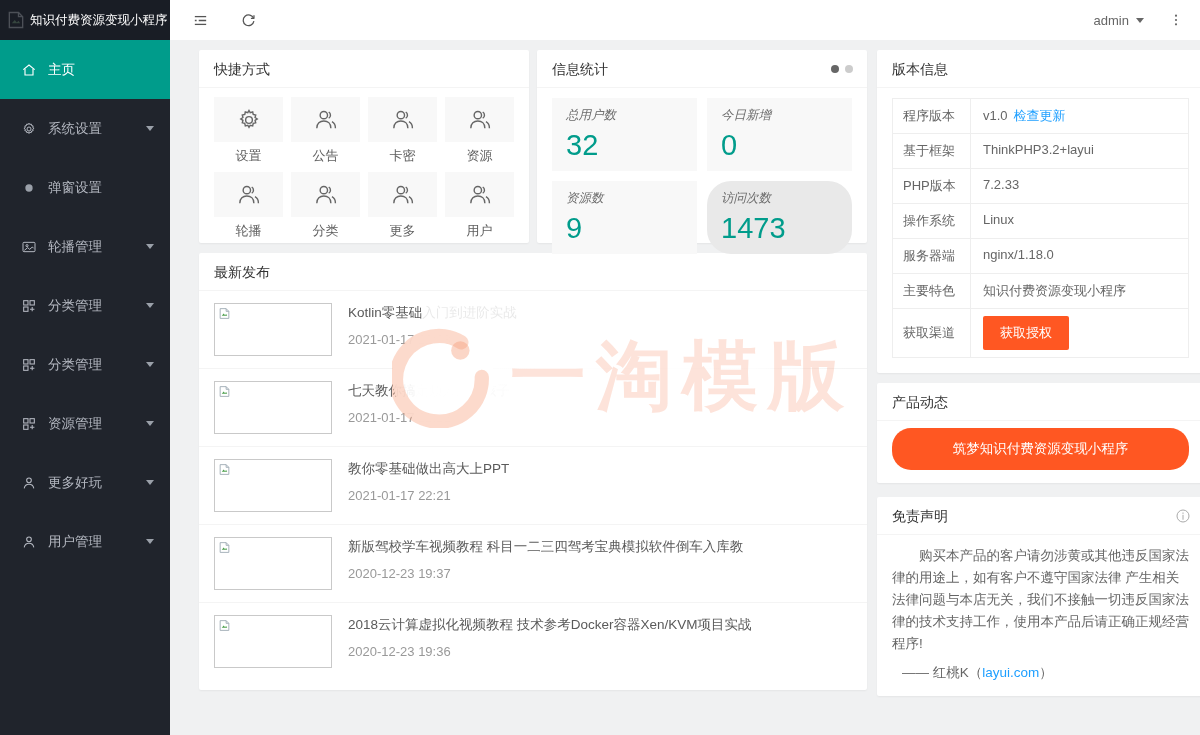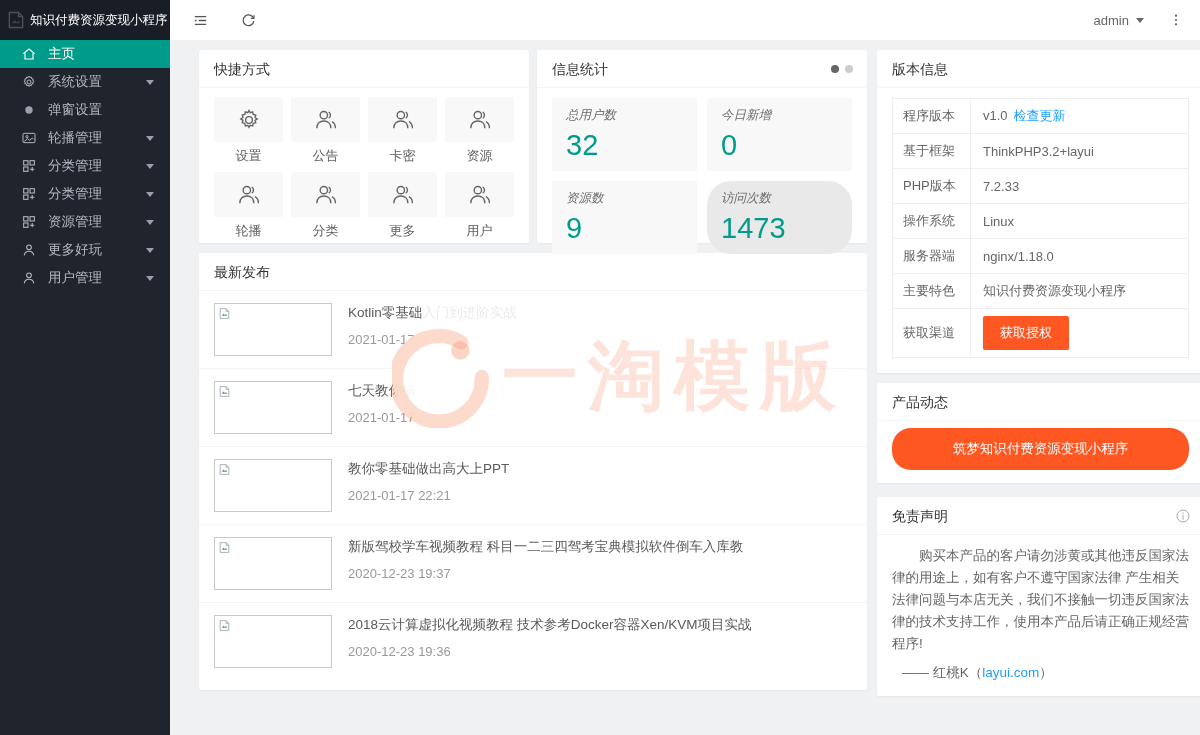--- a/index.html
+++ b/index.html
@@ -6,21 +6,21 @@
   html,body { width:1200px; height:735px; }
   body { font-family:"Liberation Sans","DejaVu Sans",sans-serif; background:#f0f1f2; overflow:hidden; }
   .app { position:relative; width:1200px; height:735px; overflow:hidden; }
 
   
   .sidebar { position:absolute; left:0; top:0; width:170px; height:735px; background:#20242c; z-index:3; }
   .logo { height:40px; background:#191d25; display:flex; align-items:center; padding:0 6px; color:#fff; }
   .logo .limg { width:20px; height:20px; opacity:.28; margin-right:4px; flex:none; }
   .logo .ltext { font-size:12.5px; white-space:nowrap; letter-spacing:0; }
   .menu { }
-  .mitem { height:28px; display:flex; align-items:center; padding:0 16px 0 20px; color:#b4b8c1; font-size:13.5px; cursor:pointer; }
+  .mitem { height:59px; display:flex; align-items:center; padding:0 16px 0 20px; color:#b4b8c1; font-size:13.5px; cursor:pointer; }
   .mitem .micon { width:17px; height:17px; margin-right:11px; display:flex; align-items:center; justify-content:center; flex:none; }
   .mitem .micon svg { width:16px; height:16px; }
   .mitem.active { background:#009c8b; color:#fff; }
   .caret { margin-left:auto; width:0; height:0; border-left:4.5px solid transparent; border-right:4.5px solid transparent; border-top:5px solid #9aa0a9; }
 
   
   .topbar { position:absolute; left:170px; top:0; right:0; height:40px; background:#fff; display:flex; align-items:center; z-index:2; }
   .tb-icon { width:40px; height:40px; display:flex; align-items:center; justify-content:center; cursor:pointer; color:#555; }
   .tb-icon svg { width:17px; height:17px; }
   .tb-left { display:flex; margin-left:10px; gap:8px; }
@@ -67,21 +67,21 @@
   .thumb svg { position:absolute; left:3px; top:3px; width:13px; height:13px; }
   .linfo { margin-left:16px; padding-top:1px; }
   .ltitle { font-size:13.5px; color:#5a5a5a; line-height:17px; }
   .ldate { font-size:13px; color:#999; margin-top:11px; }
   .fade { opacity:.13; }
 
   
   .card-version { height:auto; }
   .v-body { padding:10px 15px 15px; }
   .vtable { border:1px solid #eee; }
-  .vrow { display:flex; border-top:1px solid #eee; align-items:center; }
+  .vrow { display:flex; border-top:1px solid #eee; }
   .vrow:first-child { border-top:none; }
   .vlabel { width:78px; flex:none; padding:8px 10px; font-size:13px; color:#666; border-right:1px solid #eee; align-self:stretch; display:flex; align-items:center; }
   .vval { padding:8px 12px; font-size:13px; color:#666; }
   .vrow-btn .vval { padding:7px 12px; }
   a.link { color:#1e9fff; text-decoration:none; cursor:pointer; margin-left:6px; }
   .btn-orange { display:inline-block; background:#ff5722; color:#fff; border:none; border-radius:2px; font-size:13px; height:34px; line-height:34px; padding:0 17px; cursor:pointer; font-family:inherit; }
 
   
   .card-product { margin-top:10px; }
   .p-body { padding:7px 15px 13px; }
@@ -92,21 +92,21 @@
   .info-icon { position:absolute; right:13px; top:11px; width:16px; height:16px; }
   .d-body { padding:10px 15px 14px; }
   .d-text { font-size:13.5px; color:#666; line-height:22px; text-indent:2em; }
   .d-sig { margin-top:9px; font-size:13.5px; color:#666; padding-left:10px; }
   .d-sig a.link { margin-left:0; }
 
   
   .watermark { position:absolute; left:392px; top:316px; width:462px; height:122px; z-index:5; pointer-events:none;
     display:flex; align-items:center;
     background:radial-gradient(closest-side, rgba(255,255,255,.96) 0%, rgba(255,255,255,.88) 55%, rgba(255,255,255,0) 100%); }
-  .wm-text { font-size:76px; font-weight:bold; letter-spacing:10px; white-space:nowrap; color:rgba(244,128,88,.22); margin-left:8px; }
+  .wm-text { font-size:76px; font-weight:bold; letter-spacing:10px; white-space:nowrap; color:rgba(244,128,88,.22); margin-left:16px; }
 </style>
 </head>
 <body>
 
 <div class="app">
 
   <aside class="sidebar">
     <div class="logo">
       <svg class="limg" viewBox="0 0 24 24">
           <path d="M4 3h11l5 5v13H4z" fill="none" stroke="#cfd3da" stroke-width="1.6"></path>

